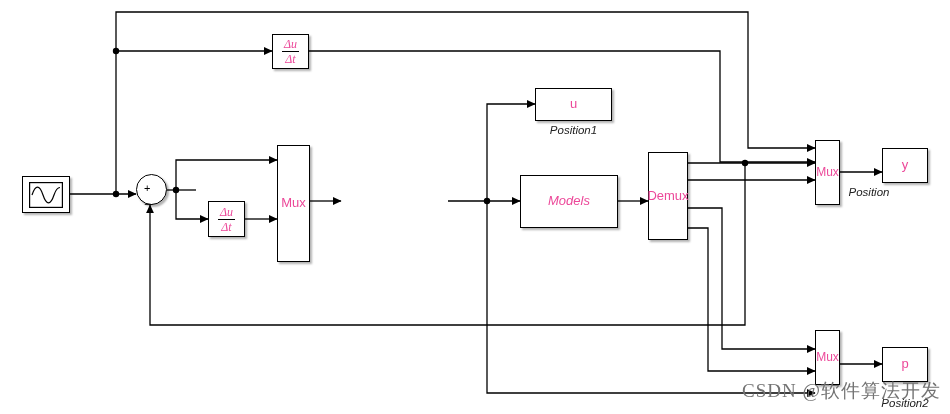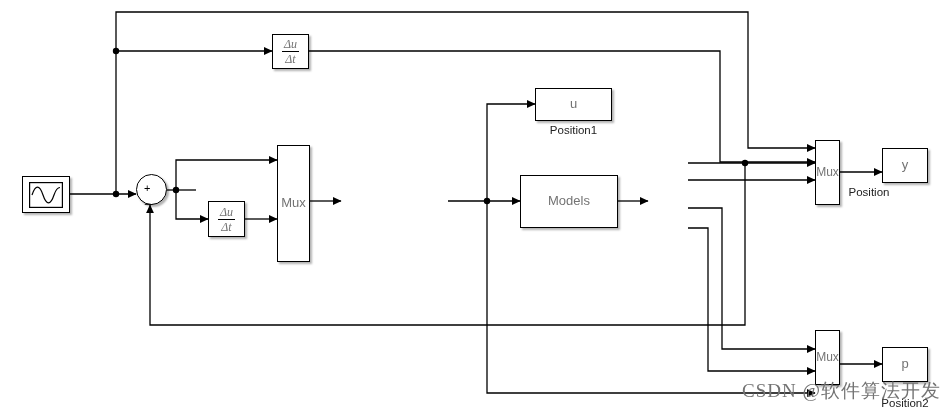--- a/index.html
+++ b/index.html
@@ -27,34 +27,35 @@
   }
   .blk {
     position: absolute;
     box-sizing: border-box;
     background: #ffffff;
     border: 1.4px solid #000000;
     box-shadow: 2px 2px 2px rgba(0,0,0,0.30);
     display: flex;
     align-items: center;
     justify-content: center;
-    color: #737373;
+    color: #ec4899;
     font-family: "Liberation Sans", sans-serif;
     font-size: 13px;
     line-height: 1.15;
     z-index: 5;
   }
   .blk-label {
     position: absolute;
     text-align: center;
     font-family: "Liberation Sans", sans-serif;
     font-size: 11.5px;
     color: #222222;
     z-index: 6;
     white-space: nowrap;
+    font-style: italic;
   }
   .deriv {
     font-family: "Liberation Serif", serif;
     font-style: italic;
     font-size: 12px;
     display: flex;
     flex-direction: column;
     align-items: center;
     justify-content: center;
     line-height: 1.0;
@@ -198,24 +199,27 @@
   <div class="blk" style="left:277px; top:145px; width:33px; height:117px;">
     <span>Mux</span>
   </div>
 
 
   <div class="blk" style="left:535px; top:88px; width:77px; height:33px;">
     <span>u</span>
   </div>
   <div class="blk-label" style="left:535px; top:124px; width:77px;">Position1</div>
 
-  <div class="blk" style="left:520px; top:175px; width:98px; height:53px;">
+  <div class="blk" style="left:520px; top:175px; width:98px; height:53px;font-style:italic;">
     <span>Models</span>
   </div>
 
+  <div class="blk" style="left:648px; top:152px; width:40px; height:88px;">
+    <span>Demux</span>
+  </div>
 
   <div class="blk" style="left:815px; top:140px; width:25px; height:65px;">
     <span style="font-size:12px;">Mux</span>
   </div>
 
   <div class="blk" style="left:882px; top:148px; width:46px; height:35px;">
     <span>y</span>
   </div>
   <div class="blk-label" style="left:836px; top:186px; width:66px;">Position</div>
 

